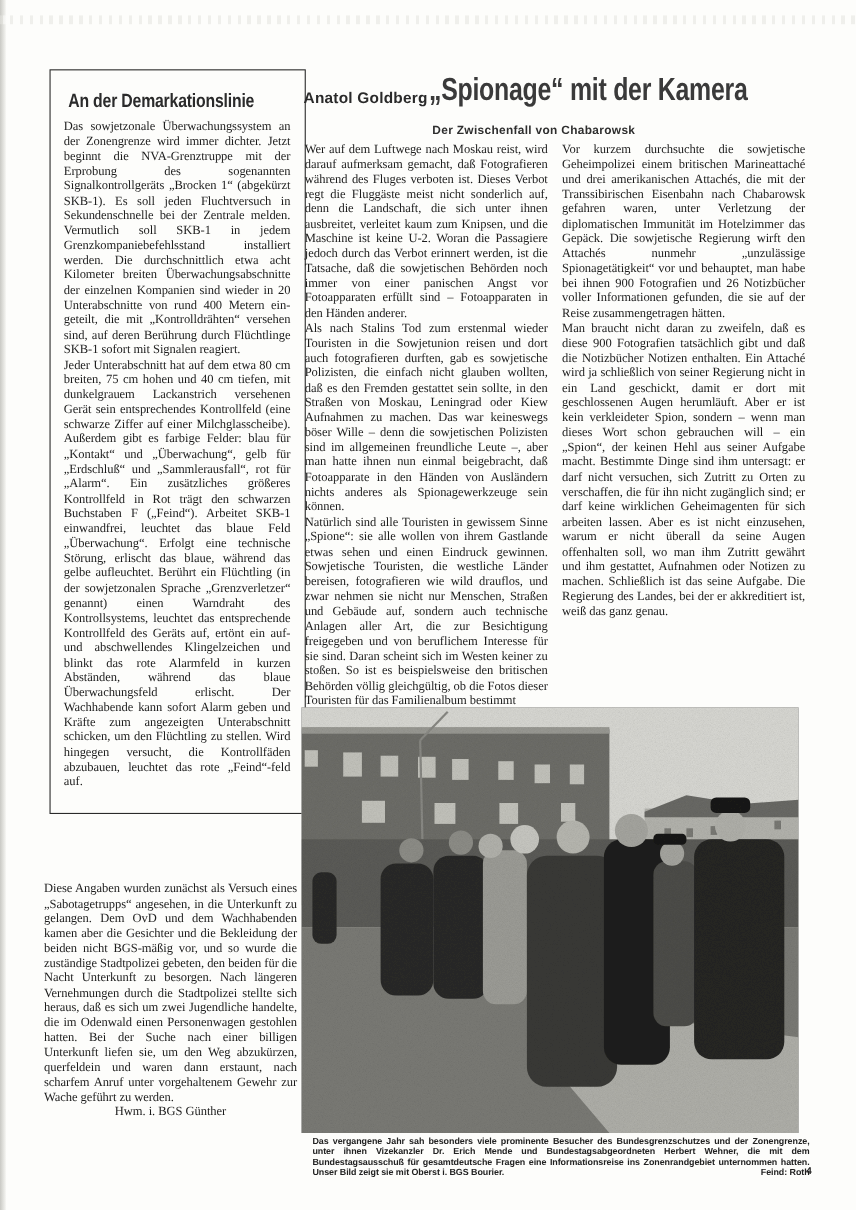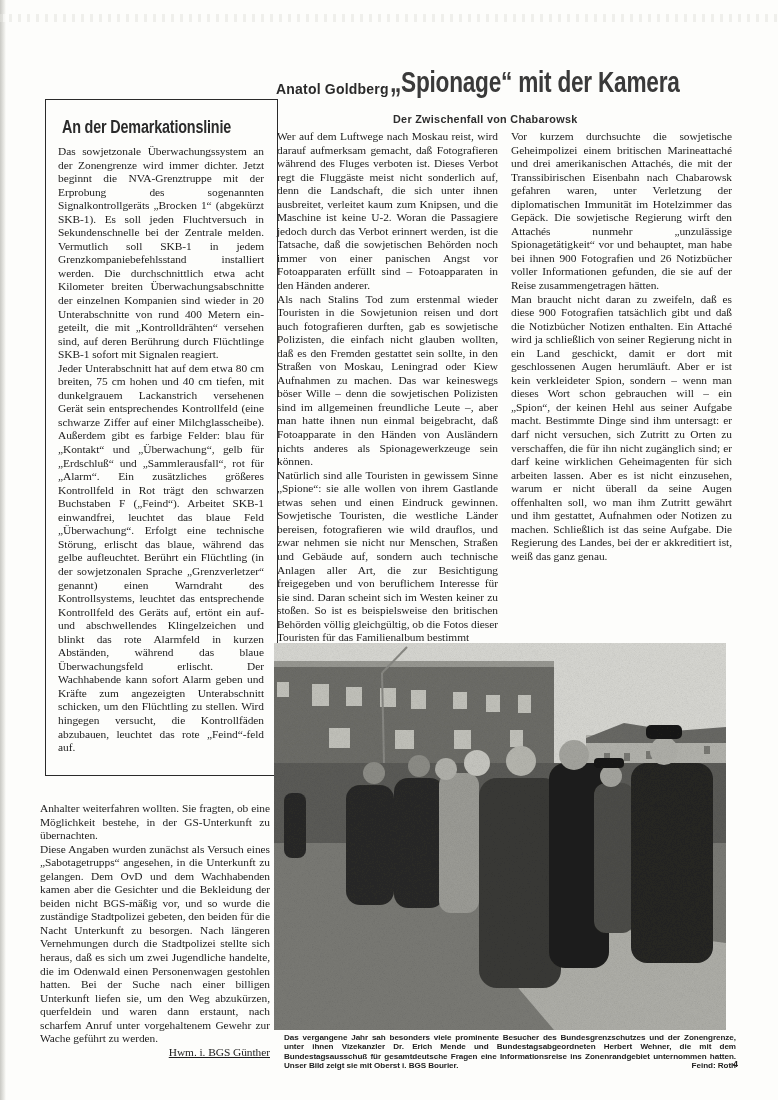--- a/index.html
+++ b/index.html
@@ -18,35 +18,35 @@
     opacity: .55;
   }
   .body-text {
     font-size: 11.4px; line-height: 13.55px; text-align: justify;
     hyphens: manual; letter-spacing: -0.05px;
   }
   .body-text p { margin: 0; }
   
   .sidebar-box {
     position: absolute; left: 45px; top: 63px; width: 210px; height: 436px;
-    border: 1px solid #2a2a2a; padding: 0 9px 0 12px; box-sizing: content-box; margin-top: 36px;
+    border: 1px solid #2a2a2a; padding: 0 9px 0 12px; box-sizing: content-box;
   }
   .sidebar-box { height: auto; min-height: 675px; }
   .sidebar-title {
     font-family: "Liberation Sans", "DejaVu Sans", sans-serif; font-weight: 700;
     font-size: 17.5px; letter-spacing: -0.2px; color: #2b2b2b;
     margin: 17px 0 7px 4px; transform: scaleX(0.82); transform-origin: left;
     white-space: nowrap;
   }
   .sidebar-text { width: 206px; }
   
   .lower-left {
     position: absolute; left: 40px; top: 802px; width: 230px;
   }
-  .signature { text-align: right; margin-top: 1px; text-decoration: underline; }
+  .signature { text-align: center; margin-top: 1px; }
   
   .author {
     position: absolute; left: 276px; top: 81px;
     font-family: "Liberation Sans", "DejaVu Sans", sans-serif; font-weight: 700;
     font-size: 14px; color: #2a2a2a; letter-spacing: 0.2px;
   }
   .headline {
     position: absolute; left: 390px; top: 66px;
     font-family: "Liberation Sans", "DejaVu Sans", sans-serif; font-weight: 700;
     font-size: 29px; color: #3a3a3a; white-space: nowrap;
@@ -87,21 +87,20 @@
 <div class="sidebar-box">
   <div class="sidebar-title">An der Demarkationslinie</div>
   <div class="sidebar-text body-text">
     <p>Das sowjetzonale Überwachungssy­stem an der Zonengrenze wird immer dichter. Jetzt beginnt die NVA-Grenztruppe mit der Erprobung des sogenannten Signalkontrollgeräts „Brocken 1“ (abgekürzt SKB-1). Es soll jeden Fluchtversuch in Sekun­denschnelle bei der Zentrale melden. Vermutlich soll SKB-1 in jedem Grenzkompaniebefehlsstand instal­liert werden. Die durchschnittlich etwa acht Kilometer breiten Überwa­chungsabschnitte der einzelnen Kom­panien sind wieder in 20 Unterab­schnitte von rund 400 Metern ein­geteilt, die mit „Kontrolldrähten“ versehen sind, auf deren Berührung durch Flüchtlinge SKB-1 sofort mit Signalen reagiert.</p>
     <p>Jeder Unterabschnitt hat auf dem etwa 80 cm breiten, 75 cm hohen und 40 cm tiefen, mit dunkelgrauem Lackanstrich versehenen Gerät sein entsprechendes Kontrollfeld (eine schwarze Ziffer auf einer Milchglas­scheibe). Außerdem gibt es farbige Felder: blau für „Kontakt“ und „Überwachung“, gelb für „Erd­schluß“ und „Sammlerausfall“, rot für „Alarm“. Ein zusätzliches grö­ßeres Kontrollfeld in Rot trägt den schwarzen Buchstaben F („Feind“). Arbeitet SKB-1 einwandfrei, leuch­tet das blaue Feld „Überwachung“. Erfolgt eine technische Störung, er­lischt das blaue, während das gelbe aufleuchtet. Berührt ein Flüchtling (in der sowjetzonalen Sprache „Grenz­verletzer“ genannt) einen Warndraht des Kontrollsystems, leuchtet das entsprechende Kontrollfeld des Geräts auf, ertönt ein auf- und abschwellendes Klingelzeichen und blinkt das rote Alarmfeld in kurzen Abständen, während das blaue Überwachungs­feld erlischt. Der Wachhabende kann sofort Alarm geben und Kräfte zum angezeigten Unterabschnitt schicken, um den Flüchtling zu stellen. Wird hingegen versucht, die Kontrollfäden abzubauen, leuchtet das rote „Feind“-feld auf.</p>
   </div>
   <div style="height:14px"></div>
 </div>
 
 <div class="lower-left body-text">
-  <p>Anhalter weiterfahren wollten. Sie fragten, ob eine Möglichkeit bestehe, in der GS-Unterkunft zu übernachten.</p>
   <p>Diese Angaben wurden zunächst als Ver­such eines „Sabotagetrupps“ angesehen, in die Unterkunft zu gelangen. Dem OvD und dem Wachhabenden kamen aber die Ge­sichter und die Bekleidung der beiden nicht BGS-mäßig vor, und so wurde die zustän­dige Stadtpolizei gebeten, den beiden für die Nacht Unterkunft zu besorgen. Nach län­geren Vernehmungen durch die Stadtpolizei stellte sich heraus, daß es sich um zwei Ju­gendliche handelte, die im Odenwald einen Personenwagen gestohlen hatten. Bei der Suche nach einer billigen Unterkunft liefen sie, um den Weg abzukürzen, querfeldein und waren dann erstaunt, nach scharfem An­ruf unter vorgehaltenem Gewehr zur Wache geführt zu werden.</p>
   <p class="signature">Hwm. i. BGS Günther</p>
 </div>
 
 <div class="author">Anatol Goldberg</div>
 <div class="headline">„Spionage“ mit der Kamera</div>
 <div class="subheadline">Der Zwischenfall von Chabarowsk</div>
 
 <div class="col-mid body-text">
   <p>Wer auf dem Luftwege nach Moskau reist, wird darauf aufmerksam gemacht, daß Fotografieren während des Fluges verboten ist. Dieses Verbot regt die Fluggäste meist nicht sonderlich auf, denn die Landschaft, die sich unter ihnen ausbreitet, verleitet kaum zum Knipsen, und die Maschine ist keine U-2. Woran die Passagiere jedoch durch das Verbot erinnert werden, ist die Tatsache, daß die sowjetischen Behörden noch immer von einer panischen Angst vor Fotoapparaten erfüllt sind – Fotoapparaten in den Händen anderer.</p>

